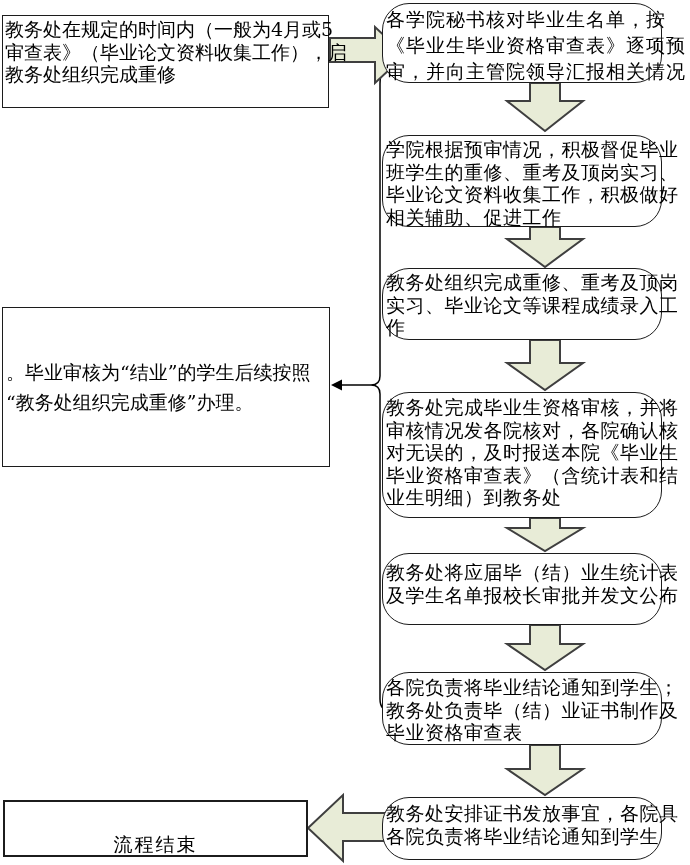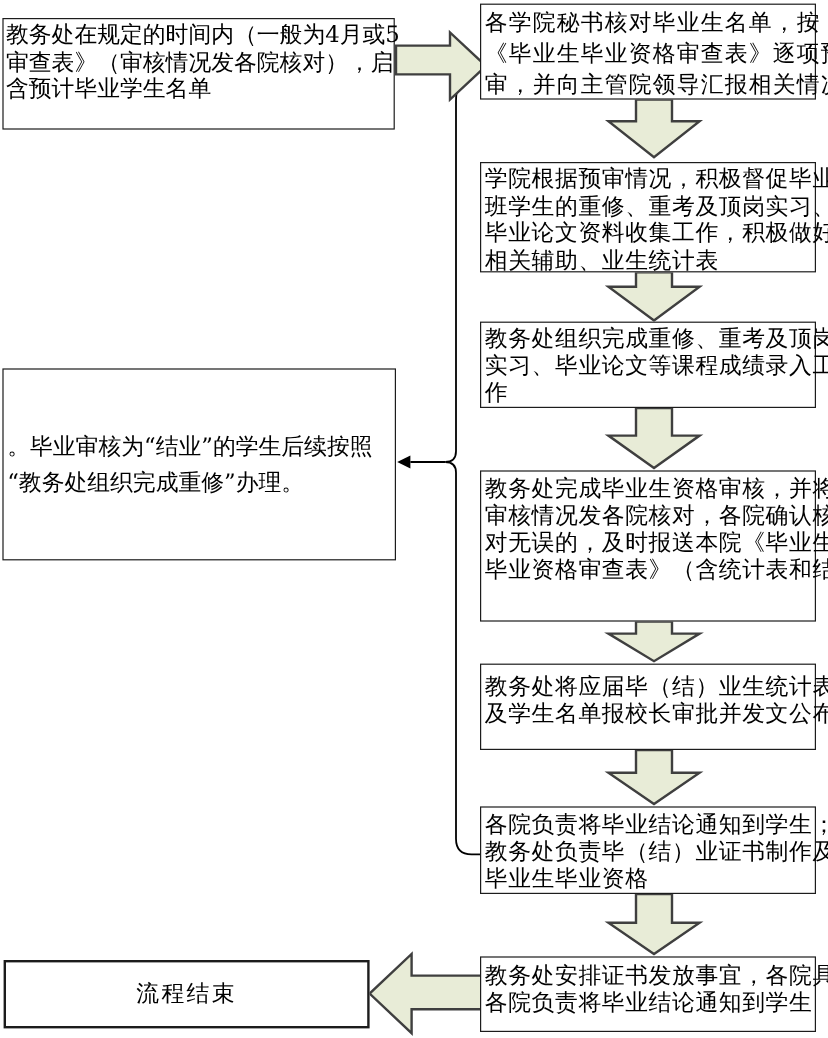--- a/index.html
+++ b/index.html
@@ -18,35 +18,35 @@
   #wires{position:absolute;left:0;top:0;width:690px;height:865px;}
   .block-arrow{fill:var(--arrow-fill);stroke:var(--arrow-outline);stroke-width:2;stroke-linejoin:miter;}
   .connector{fill:none;stroke:#000;stroke-width:1.5;}
   .conn-head{fill:#000;stroke:none;}
   .box{
     position:absolute;background:#fff;border:1.4px solid var(--box-border);
     font-size:19px;line-height:22.5px;box-sizing:border-box;overflow:visible;
   }
   .ln{white-space:nowrap;}
   .box.tl{left:2px;top:3px;width:327px;height:93px;padding:2px 1px 1px 2px;margin-top:12px;}
-  .box.r{left:400px;width:280px;padding:2px 0 0 3px;letter-spacing:0.5px;}
+  .box.r{left:382px;width:280px;padding:2px 0 0 3px;letter-spacing:0.5px;border-radius:27px;}
   .box.r1{top:3px;height:80px;line-height:26.2px;letter-spacing:1px;}
   .box.r2{top:135px;height:92px;}
   .box.r3{top:268px;height:72px;}
   .box.r4{top:392px;height:126px;padding-top:3px;}
   .box.r5{top:553px;height:72px;padding-top:7px;}
   .box.r6{top:672px;height:73px;padding-top:3px;}
   .box.r7{top:797px;height:63px;padding-top:4px;}
   .box.ml{
     left:2px;top:307px;width:328px;height:160px;padding:0 0 0 3px;
     display:flex;flex-direction:column;justify-content:center;line-height:30px;
   }
   .box.end{
     left:3px;top:800px;width:305px;height:57px;border-width:2px;
-    display:flex;align-items:center;justify-content:center;letter-spacing:2px;
+    display:flex;align-items:flex-end;justify-content:center;letter-spacing:2px;
   }
 </style>
 </head>
 <body>
 
 <div id="canvas">
 
   <svg id="wires" viewBox="0 0 690 865" xmlns="http://www.w3.org/2000/svg">
 
     <path class="connector" d="M 391 63 C 383 66 380 73 380 84 L 380 376 Q 380 385 371 385 Q 380 385 380 394 L 380 699 Q 380 712 393 712 L 402 712"></path>
@@ -60,59 +60,60 @@
     <polygon class="block-arrow" points="530,340 560,340 560,363 583,363 545,390 507,363 530,363"></polygon>
     <polygon class="block-arrow" points="530,518 560,518 560,528 583,528 545,551 507,528 530,528"></polygon>
     <polygon class="block-arrow" points="530,625 560,625 560,644 583,644 545,670 507,644 530,644"></polygon>
     <polygon class="block-arrow" points="530,745 560,745 560,769 583,769 545,795 507,769 530,769"></polygon>
 
     <polygon class="block-arrow" points="403,813 343,813 343,795 308,828 343,861 343,841 403,841"></polygon>
   </svg>
 
   <div class="box tl">
     <div class="ln">教务处在规定的时间内（一般为4月或5</div>
-    <div class="ln">审查表》（审核情况发各院核对），启</div>
-    <div class="ln">含预计毕业学生名单</div>
+    <div class="ln">审查表》（毕业论文资料收集工作），启</div>
+    <div class="ln">教务处组织完成重修</div>
   </div>
 
   <div class="box r r1">
     <div class="ln">各学院秘书核对毕业生名单，按</div>
     <div class="ln">《毕业生毕业资格审查表》逐项预</div>
     <div class="ln">审，并向主管院领导汇报相关情况</div>
   </div>
 
   <div class="box r r2">
     <div class="ln">学院根据预审情况，积极督促毕业</div>
     <div class="ln">班学生的重修、重考及顶岗实习、</div>
     <div class="ln">毕业论文资料收集工作，积极做好</div>
-    <div class="ln">相关辅助、业生统计表</div>
+    <div class="ln">相关辅助、促进工作</div>
   </div>
 
   <div class="box r r3">
     <div class="ln">教务处组织完成重修、重考及顶岗</div>
     <div class="ln">实习、毕业论文等课程成绩录入工</div>
     <div class="ln">作</div>
   </div>
 
   <div class="box r r4">
     <div class="ln">教务处完成毕业生资格审核，并将</div>
     <div class="ln">审核情况发各院核对，各院确认核</div>
     <div class="ln">对无误的，及时报送本院《毕业生</div>
     <div class="ln">毕业资格审查表》（含统计表和结</div>
+    <div class="ln">业生明细）到教务处</div>
   </div>
 
   <div class="box r r5">
     <div class="ln">教务处将应届毕（结）业生统计表</div>
     <div class="ln">及学生名单报校长审批并发文公布</div>
   </div>
 
   <div class="box r r6">
     <div class="ln">各院负责将毕业结论通知到学生；</div>
     <div class="ln">教务处负责毕（结）业证书制作及</div>
-    <div class="ln">毕业生毕业资格</div>
+    <div class="ln">毕业资格审查表</div>
   </div>
 
   <div class="box r r7">
     <div class="ln">教务处安排证书发放事宜，各院具</div>
     <div class="ln">各院负责将毕业结论通知到学生</div>
   </div>
 
   <div class="box ml">
     <div class="ln">。毕业审核为“结业”的学生后续按照</div>
     <div class="ln">“教务处组织完成重修”办理。</div>

